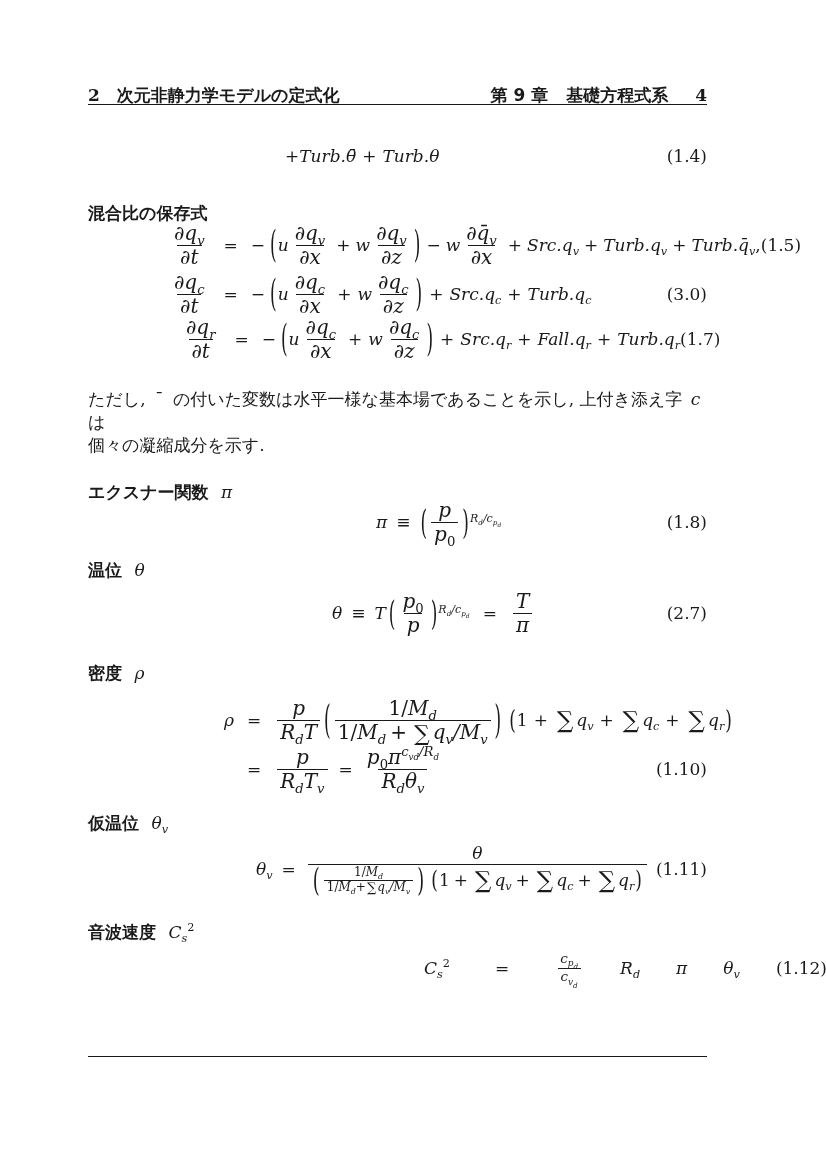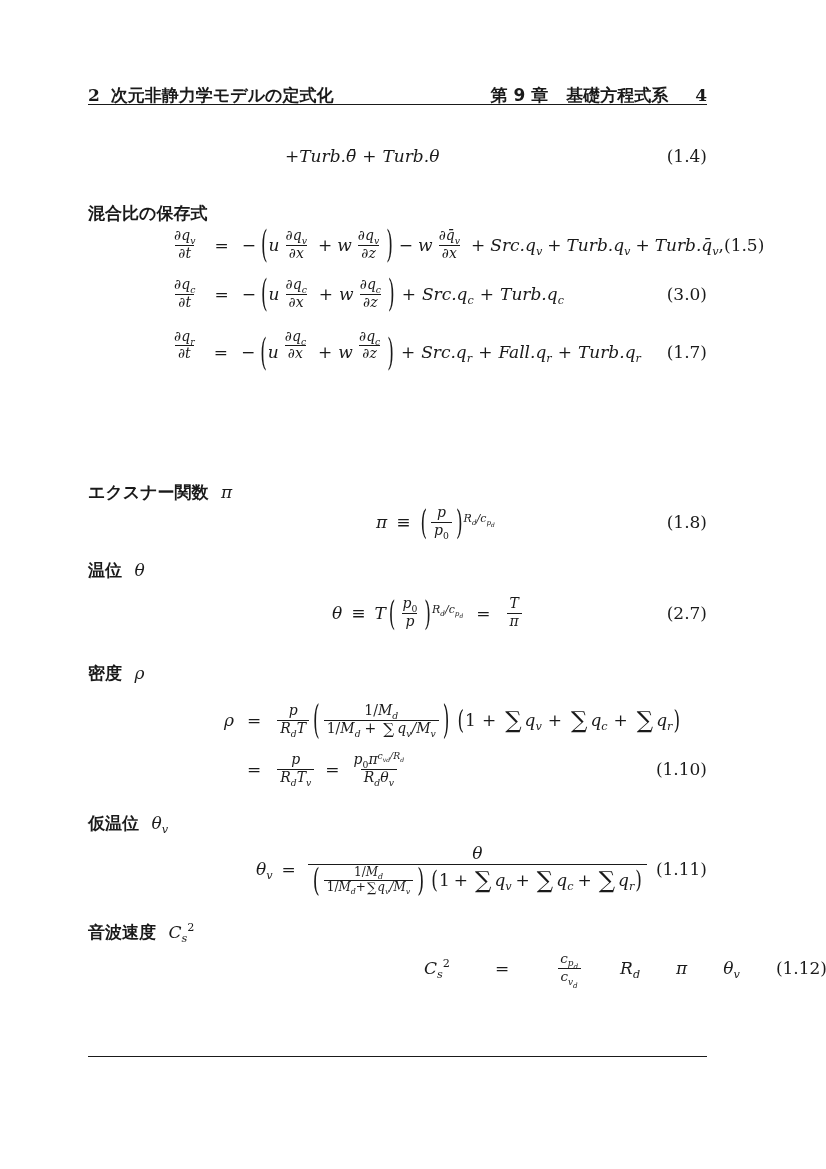--- a/index.html
+++ b/index.html
@@ -11,21 +11,21 @@
   .mi{font-family:"DejaVu Serif","Liberation Serif",serif;font-style:italic;}
   .mr{font-family:"DejaVu Serif","Liberation Serif",serif;font-style:normal;}
   .rule{position:absolute;left:88px;width:619px;height:1px;background:#1a1a1a;}
   .eq{display:flex;align-items:center;width:619px;white-space:nowrap;}
   .sp{display:inline-block;flex:none;}
   .rel{margin:0 13px;font-style:normal;}
   .rel2{margin:0 9px;font-style:normal;}
   .op{margin:0 6px;font-style:normal;}
   .frac{display:inline-flex;flex-direction:column;align-items:center;vertical-align:middle;
         margin:0 3px;line-height:1.12;}
-  .frac .num,.frac .den{padding:0 3px;text-align:center;font-size:14px;}
+  .frac .num,.frac .den{padding:0 3px;text-align:center;font-size:20px;}
   .frac .den{border-top:1px solid #1a1a1a;}
   .frac .num{padding-bottom:1px;}
   .frac.small .num,.frac.small .den{font-size:12px;}
   .frac.tsty .num,.frac.tsty .den{font-size:13.5px;}
   .bigden{display:inline-flex;align-items:center;}
   sub{font-size:0.66em;font-style:italic;line-height:0;}
   sub.r{font-style:normal;}
   sub sub{font-size:0.82em;}
   sup{font-size:0.66em;line-height:0;}
   .bp{display:inline-block;font-weight:400;font-style:normal;line-height:1;
@@ -37,21 +37,21 @@
   .hd{display:flex;align-items:baseline;}
   .para{width:622px;line-height:23px;}
 </style>
 </head>
 <body>
 
 <div class="page">
 
   <div class="abs hd" style="left:88px;top:84px;width:619px;">
     <span class="bold mr">2</span>
-    <span class="jp bold" style="margin-left:11px;">次元非静力学モデルの定式化</span>
+    <span class="jp bold" style="margin-left:17px;">次元非静力学モデルの定式化</span>
     <span style="margin-left:auto;" class="jp bold">第 9 章</span>
     <span class="jp bold" style="margin-left:18px;">基礎方程式系</span>
     <span class="bold mr" style="margin-left:27px;">4</span>
   </div>
   <div class="rule" style="top:104px;"></div>
 
   <div class="abs eq" style="left:88px;top:142px;height:28px;">
     <span class="sp" style="width:197px;"></span>
     <span class="mr">+</span>
       <span class="mi">Turb.</span>
@@ -122,21 +122,21 @@
       <span class="den mi">∂z</span>
     </span>
     <span class="bp" style="--sy:2.15;">)</span>
     <span class="op mr">+</span>
     <span class="mi"><span>Src.q</span><sub>c</sub></span>
     <span class="op mr">+</span>
     <span class="mi"><span>Turb.q</span><sub>c</sub></span>
     <span class="eqlabel mr">(3.0)</span>
   </div>
 
-  <div class="abs eq" style="left:88px;top:316px;height:46px;align-items:flex-end;">
+  <div class="abs eq" style="left:100px;top:316px;height:46px;">
     <span class="sp" style="width:80px;"></span>
     <span class="frac">
       <span class="num"><span class="mi">∂q</span><sub>r</sub></span>
       <span class="den mi">∂t</span>
     </span>
     <span class="rel mr">=</span>
     <span class="mr" style="margin-right:4px;">−</span>
     <span class="bp" style="--sy:2.15;">(</span>
     <span class="mi">u</span>
     <span class="frac">
@@ -152,20 +152,30 @@
     <span class="bp" style="--sy:2.15;">)</span>
     <span class="op mr">+</span>
     <span class="mi"><span>Src.q</span><sub>r</sub></span>
     <span class="op mr">+</span>
     <span class="mi"><span>Fall.q</span><sub>r</sub></span>
     <span class="op mr">+</span>
     <span class="mi"><span>Turb.q</span><sub>r</sub></span>
     <span class="eqlabel mr">(1.7)</span>
   </div>
 
+  <div class="abs para" style="left:88px;top:388px;">
+    <div>
+      <span>ただし,</span>
+      <span class="mr" style="margin:0 4px;">¯</span>
+      <span>の付いた変数は水平一様な基本場であることを示し, 上付き添え字</span>
+      <span class="mi" style="margin:0 3px;">c</span>
+      <span>は</span>
+    </div>
+    <div>個々の凝縮成分を示す.</div>
+  </div>
 
   <div class="abs" style="left:88px;top:481px;">
     <span class="jp bold">エクスナー関数</span>
     <span class="mi" style="margin-left:7px;">π</span>
   </div>
 
   <div class="abs eq" style="left:88px;top:496px;height:52px;">
     <span class="sp" style="width:288px;"></span>
     <span class="mi">π</span>
     <span class="rel2 mr">≡</span>

